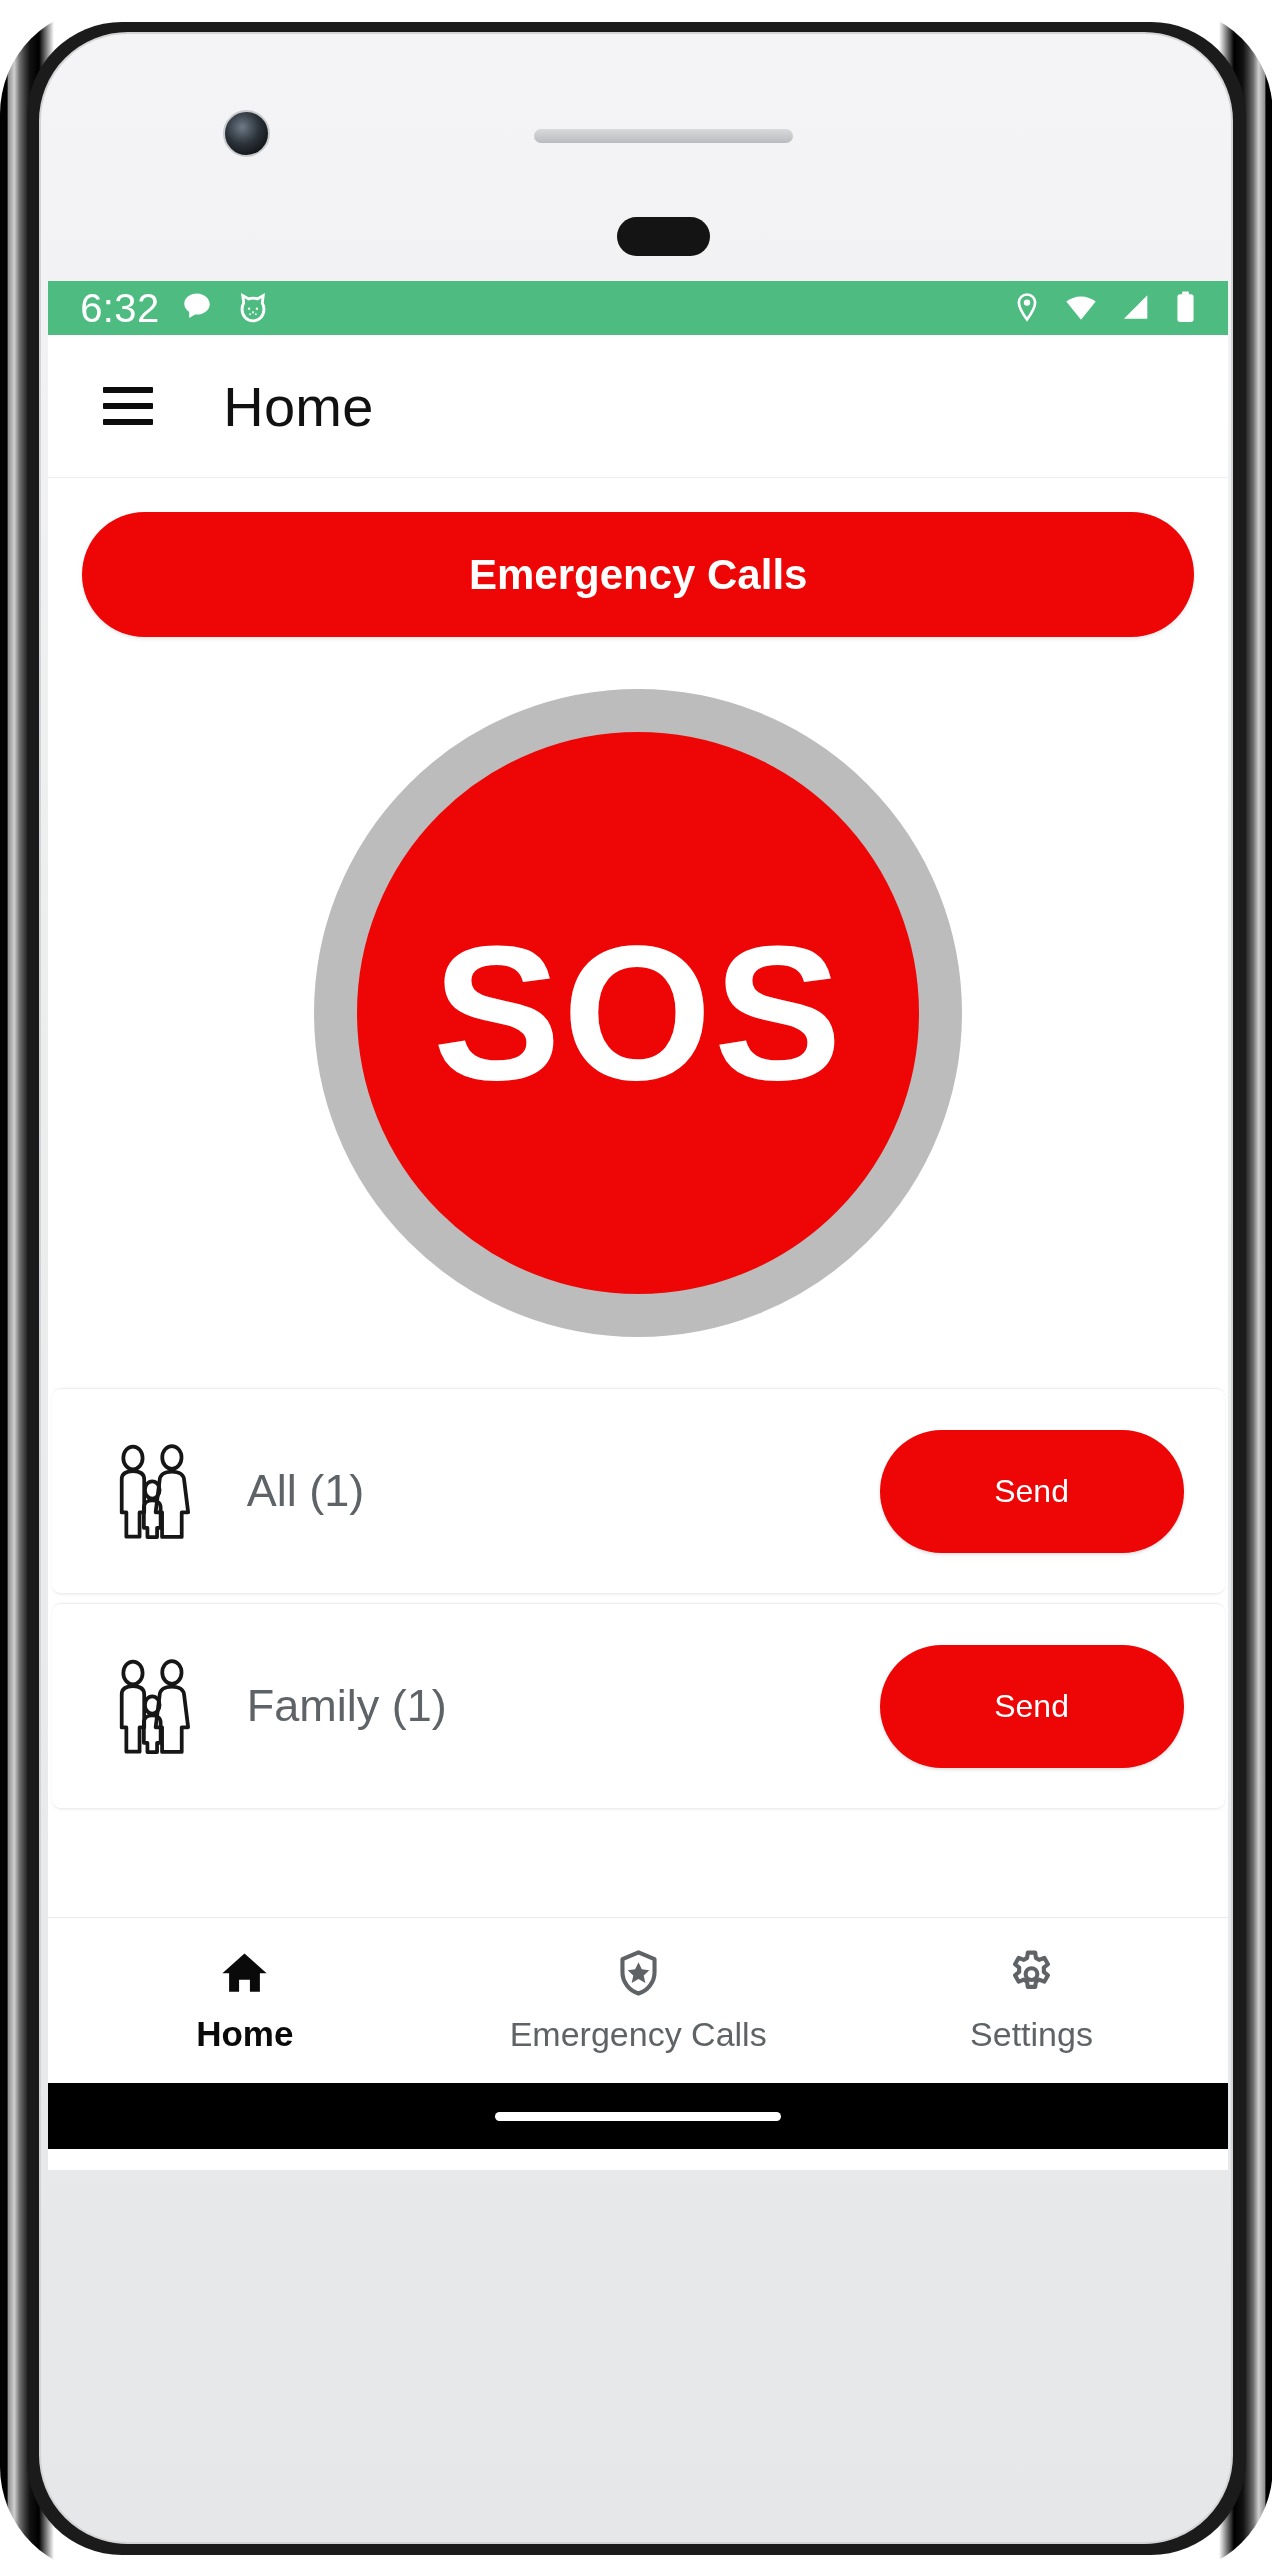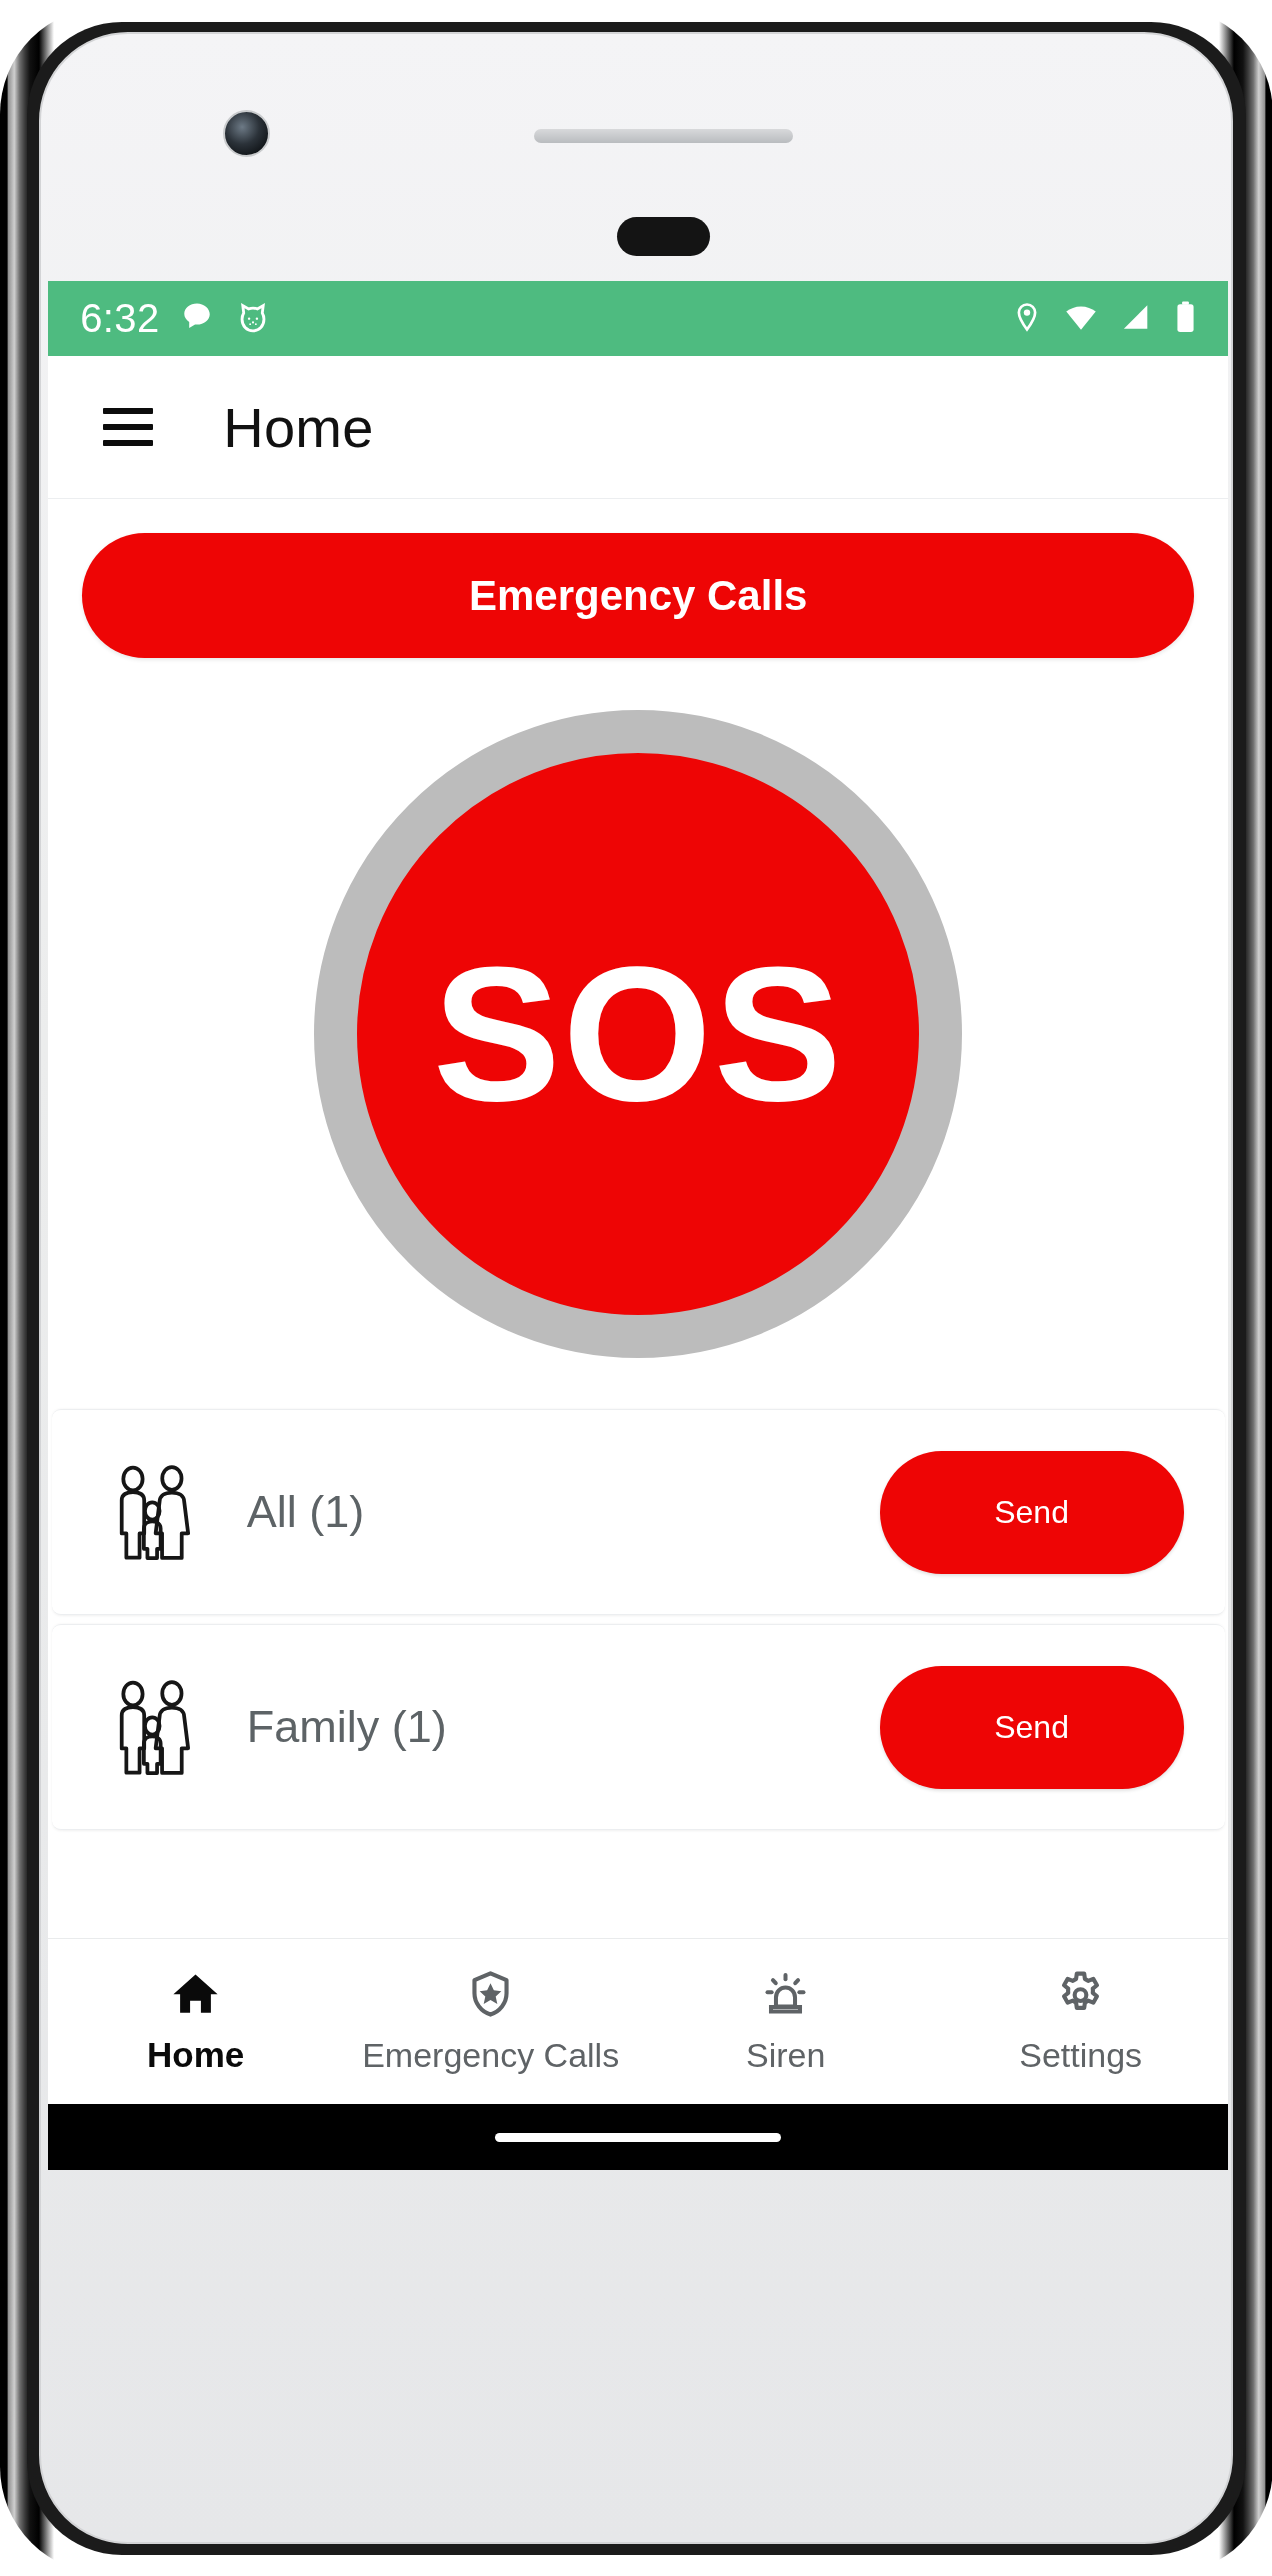--- a/index.html
+++ b/index.html
@@ -100,21 +100,21 @@
     left: 7.2px;
     top: 247px;
     width: 1180px;
     height: 1889px;
     background: #ffffff;
     overflow: hidden;
   }
 
   
   .status-bar {
-    height: 75px;
+    height: 54px;
     background: var(--green, #4ebb80);
     display: flex;
     align-items: center;
     padding: 0 30px 0 32px;
     color: #ffffff;
   }
   .status-left { display: flex; align-items: center; gap: 19.7px; }
   .status-time { font-size: 40px; letter-spacing: 0.4px; }
   .status-right { margin-left: auto; display: flex; align-items: center; gap: 21.5px; }
   .sb-ico { display: block; }
@@ -389,36 +389,20 @@
           <div class="nav-item">
             <span>
               <svg width="55" height="52" viewBox="0 0 24 24">
                 <path fill="none" stroke="#5f6366" stroke-width="1.9" stroke-linejoin="round" d="M12 2.5 4.6 5.6v6.1c0 4.5 3.1 8.5 7.4 9.8 4.3-1.3 7.4-5.3 7.4-9.8V5.6L12 2.5z"></path>
                 <path fill="#5f6366" d="m12 7 1.55 3.3 3.45.4-2.6 2.4.75 3.5L12 14.8 8.85 16.6l.75-3.5L7 10.7l3.45-.4L12 7z"></path>
               </svg>
             </span>
             <span class="nav-label">Emergency Calls</span>
           </div>
 
-          <div class="nav-item">
-            <span>
-              <svg width="55" height="52" viewBox="0 0 24 24">
-                <g fill="none" stroke="#5f6366" stroke-width="1.85" stroke-linecap="round">
-                  <path d="M7.6 13.6c0-2.6 2-4.6 4.4-4.6s4.4 2 4.4 4.6v4.2H7.6v-4.2z"></path>
-                  <path d="M5.3 18h13.4v2.1H5.3z"></path>
-                  <path d="M12 3.2v2"></path>
-                  <path d="M6.2 5.6 7.5 7"></path>
-                  <path d="M17.8 5.6 16.5 7"></path>
-                  <path d="M3.7 11.2h1.9"></path>
-                  <path d="M20.3 11.2h-1.9"></path>
-                </g>
-              </svg>
-            </span>
-            <span class="nav-label">Siren</span>
-          </div>
 
           <div class="nav-item">
             <span>
               <svg width="55" height="52" viewBox="0 0 24 24">
                 <path fill="none" stroke="#5f6366" stroke-width="1.9" stroke-linejoin="round" d="M10.3 2.6h3.4l.35 2.5c.55.2 1.05.5 1.5.85l2.35-.95 1.7 2.95-1.95 1.6c.05.3.08.62.08.95s-.03.65-.08.95l1.95 1.6-1.7 2.95-2.35-.95c-.45.35-.95.65-1.5.85l-.35 2.5h-3.4l-.35-2.5c-.55-.2-1.05-.5-1.5-.85l-2.35.95-1.7-2.95 1.95-1.6a6.3 6.3 0 0 1 0-1.9l-1.95-1.6 1.7-2.95 2.35.95c.45-.35.95-.65 1.5-.85l.35-2.5z"></path>
                 <circle fill="none" stroke="#5f6366" stroke-width="1.9" cx="12" cy="12.5" r="2.7"></circle>
               </svg>
             </span>
             <span class="nav-label">Settings</span>
           </div>

